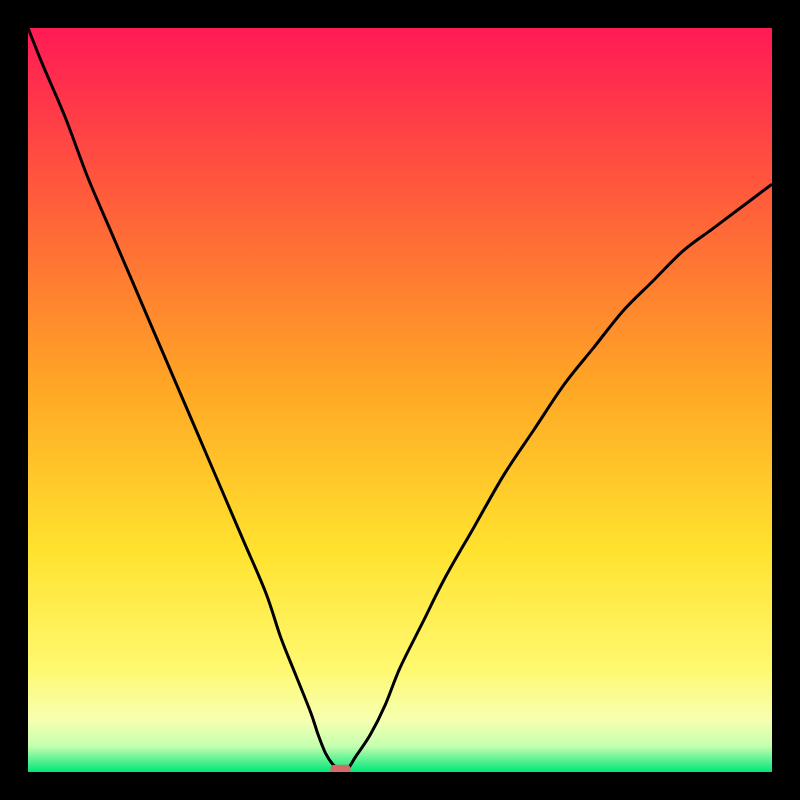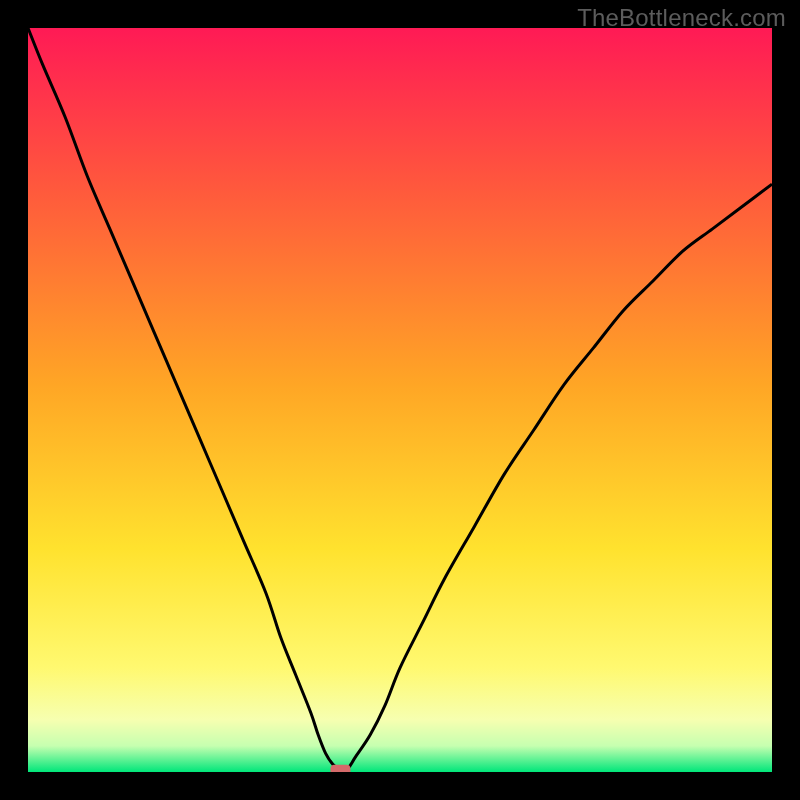--- a/index.html
+++ b/index.html
@@ -32,21 +32,20 @@
     font-size: 24px;
     letter-spacing: 0.2px;
     font-weight: 400;
   }
   svg { display: block; }
 </style>
 </head>
 <body>
 
 <div class="frame">
-  <div class="watermark">TheBottleneck.com</div>
   <div class="plot">
     <svg id="chart-svg" viewBox="0 0 744 744" width="744" height="744">
       <defs>
         <linearGradient id="bg-grad" x1="0" y1="0" x2="0" y2="1">
             <stop offset="0%" stop-color="#ff1a55"></stop>
             <stop offset="22%" stop-color="#ff5a3c"></stop>
             <stop offset="48%" stop-color="#ffa625"></stop>
             <stop offset="70%" stop-color="#ffe22e"></stop>
             <stop offset="86%" stop-color="#fff970"></stop>
             <stop offset="93%" stop-color="#f6ffb0"></stop>

